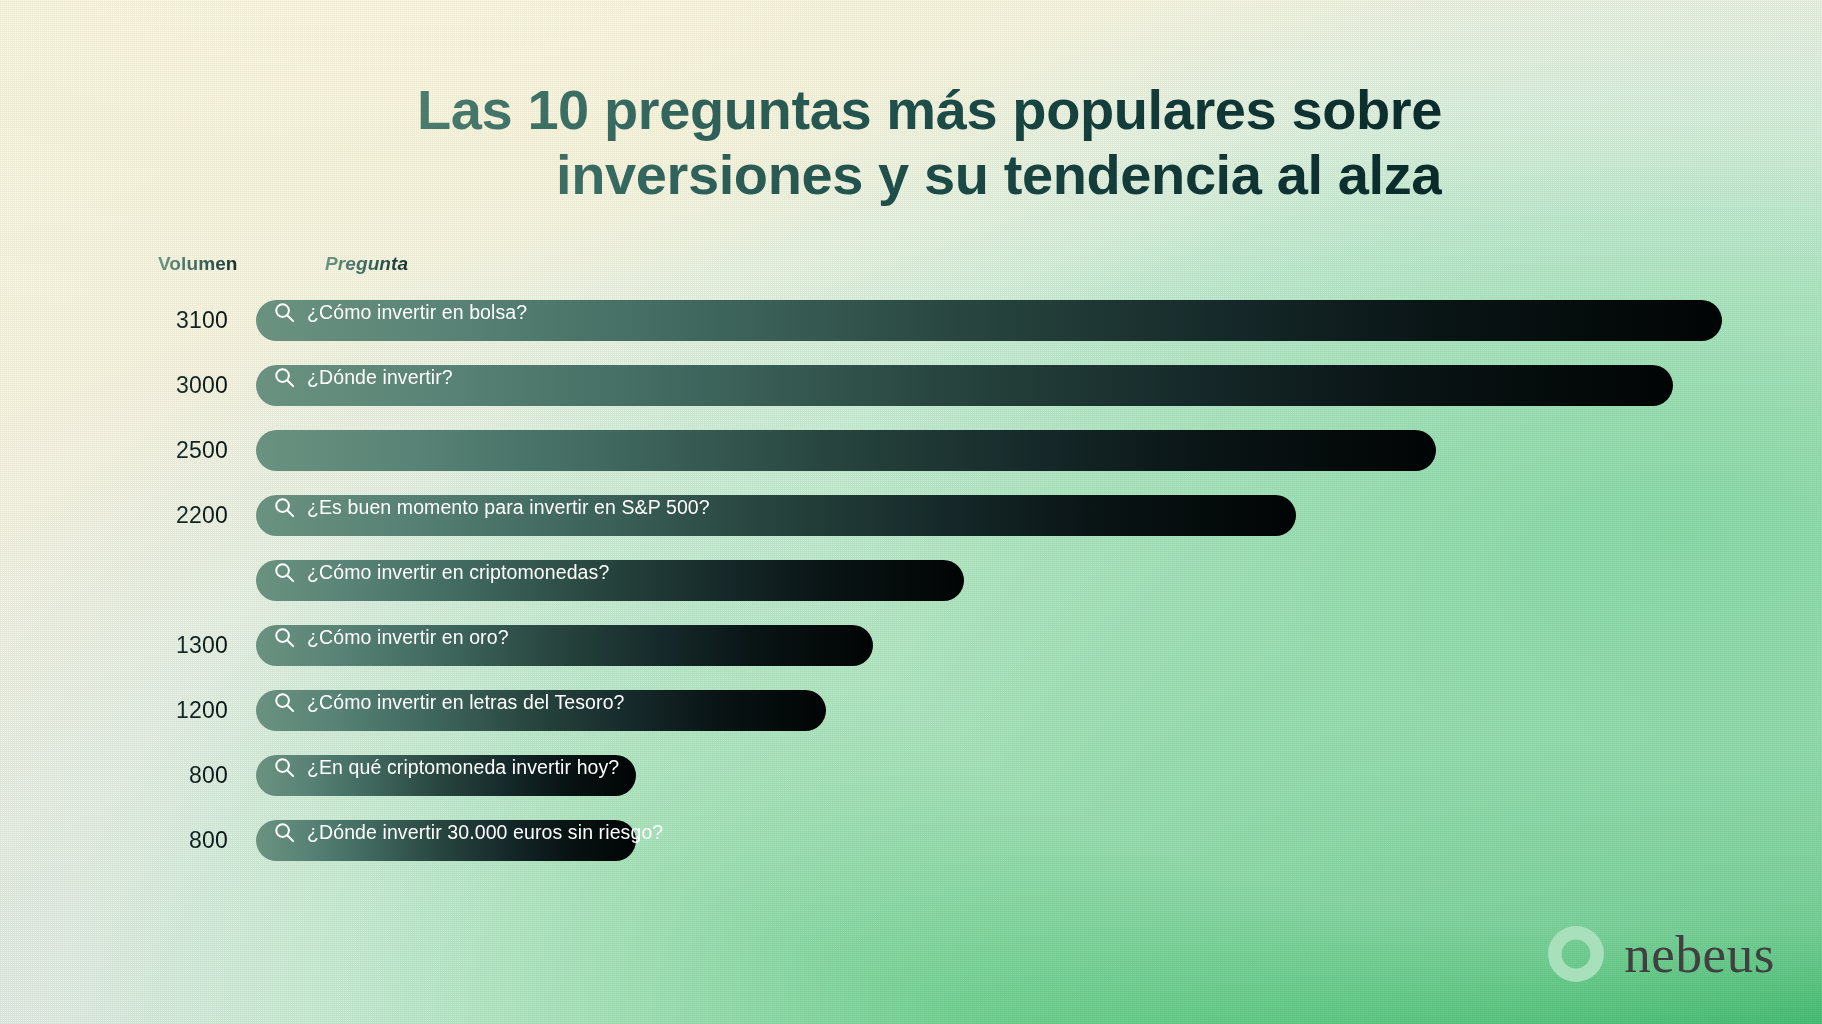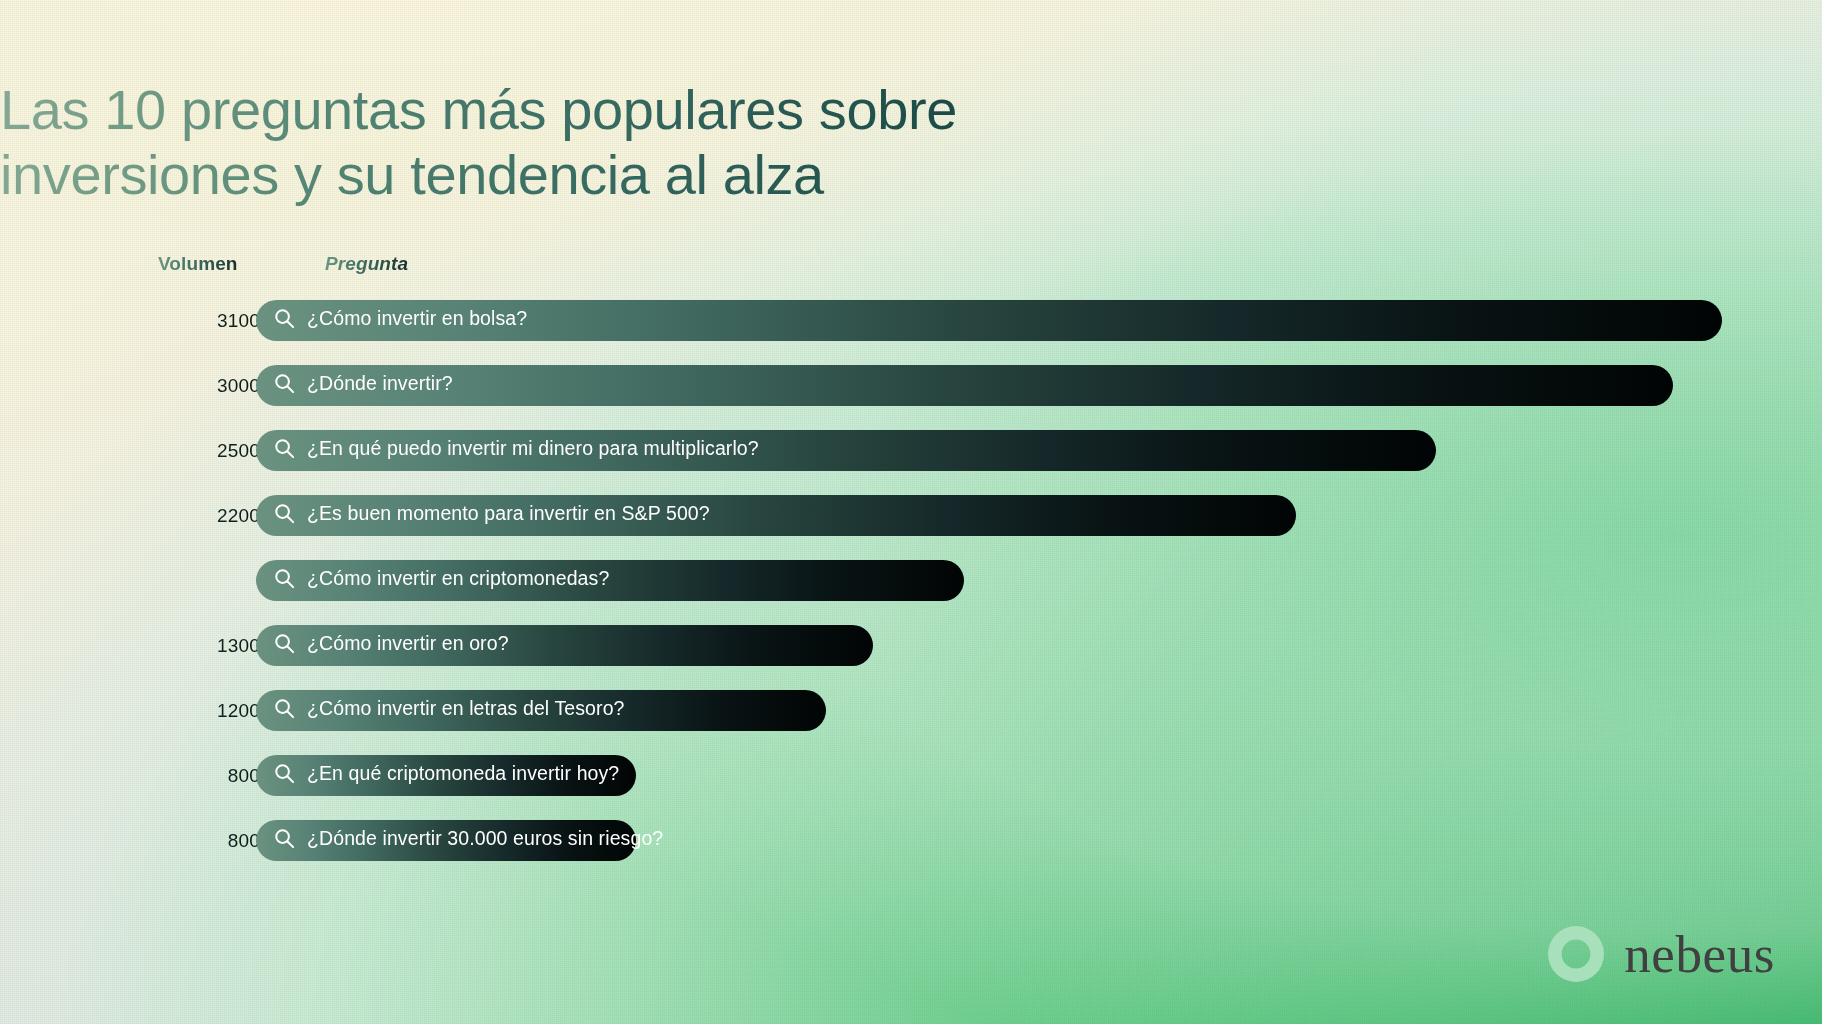--- a/index.html
+++ b/index.html
@@ -54,23 +54,23 @@
       repeating-linear-gradient(90deg, rgba(0,0,0,.9) 0 1px, rgba(255,255,255,0) 1px 2px);
     mix-blend-mode:multiply;
   }
 
   #content{ position:relative; width:100%; height:100%; z-index:2; }
 
   
   .title{
     position:absolute;
     left:0; top:78px; width:1442px;
-    text-align:left;
+    text-align:right;
     font-size:56px;
-    font-weight:400;
+    font-weight:700;
     line-height:1.16;
     letter-spacing:-0.4px;
     white-space:pre-line;
     background:linear-gradient(100deg,
       #86a894 0%, #6f9a84 10%, #4e8171 26%,
       #33665e 45%, #1f4f4a 62%, #123b39 78%, #0a2a2a 100%);
     -webkit-background-clip:text;
     background-clip:text;
     color:transparent;
     -webkit-text-fill-color:transparent;
@@ -100,28 +100,27 @@
     position:relative;
     height:65px;
   }
   .vol{
     position:absolute;
     left:0; top:0;
     width:228px;
     height:47px;
     line-height:47px;
     text-align:right;
-    font-size:19px;
+    font-size:23px;
     font-weight:400;
     letter-spacing:.2px;
     background:linear-gradient(95deg,#7aa491 0%,#4c7d6f 35%,#17322f 72%,#06100f 100%);
     -webkit-background-clip:text;
     background-clip:text;
     color:transparent;
-    margin-left:32px;
     -webkit-text-fill-color:transparent;
   }
 
   
   .bar{
     position:absolute;
     left:256px; top:3px;
     height:41px;
     border-radius:21px;
     background:linear-gradient(90deg,
@@ -132,21 +131,20 @@
   .bar-label{
     position:absolute;
     left:256px; top:3px;
     height:24px;
     display:flex;
     align-items:center;
     gap:11px;
     padding-left:17px;
     white-space:nowrap;
     pointer-events:none;
-    margin-top:6px;
   }
   .q-icon{
     flex:0 0 auto;
     width:23px; height:23px;
     display:block;
   }
   .q-text{
     font-size:19.5px;
     font-weight:400;
     color:#ffffff;
@@ -210,27 +208,20 @@
             <svg class="q-icon" viewBox="0 0 24 24">
               <circle cx="10" cy="10" r="6.6" fill="none" stroke="#ffffff" stroke-width="2.1"></circle>
               <line x1="15.1" y1="15.1" x2="21" y2="21" stroke="#ffffff" stroke-width="2.1" stroke-linecap="round"></line>
             </svg>
             <span class="q-text">¿Dónde invertir?</span>
           </div>
         </div>
         <div class="row">
           <div class="vol">2500</div>
           <div class="bar" style="width: 1180px;"></div>
-          <div class="bar-label">
-            <svg class="q-icon" viewBox="0 0 24 24">
-              <circle cx="10" cy="10" r="6.6" fill="none" stroke="#ffffff" stroke-width="2.1"></circle>
-              <line x1="15.1" y1="15.1" x2="21" y2="21" stroke="#ffffff" stroke-width="2.1" stroke-linecap="round"></line>
-            </svg>
-            <span class="q-text">¿En qué puedo invertir mi dinero para multiplicarlo?</span>
-          </div>
         </div>
         <div class="row">
           <div class="vol">2200</div>
           <div class="bar" style="width: 1040px;"></div>
           <div class="bar-label">
             <svg class="q-icon" viewBox="0 0 24 24">
               <circle cx="10" cy="10" r="6.6" fill="none" stroke="#ffffff" stroke-width="2.1"></circle>
               <line x1="15.1" y1="15.1" x2="21" y2="21" stroke="#ffffff" stroke-width="2.1" stroke-linecap="round"></line>
             </svg>
             <span class="q-text">¿Es buen momento para invertir en S&amp;P 500?</span>

